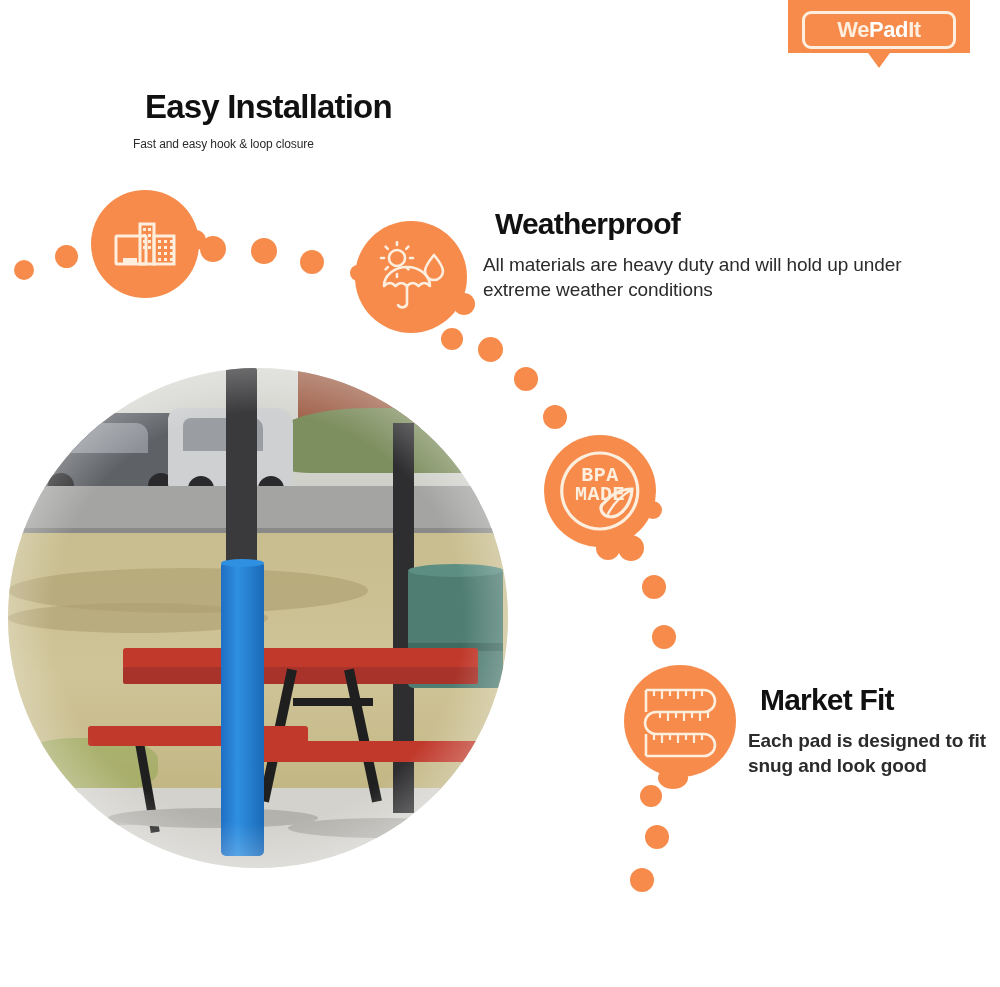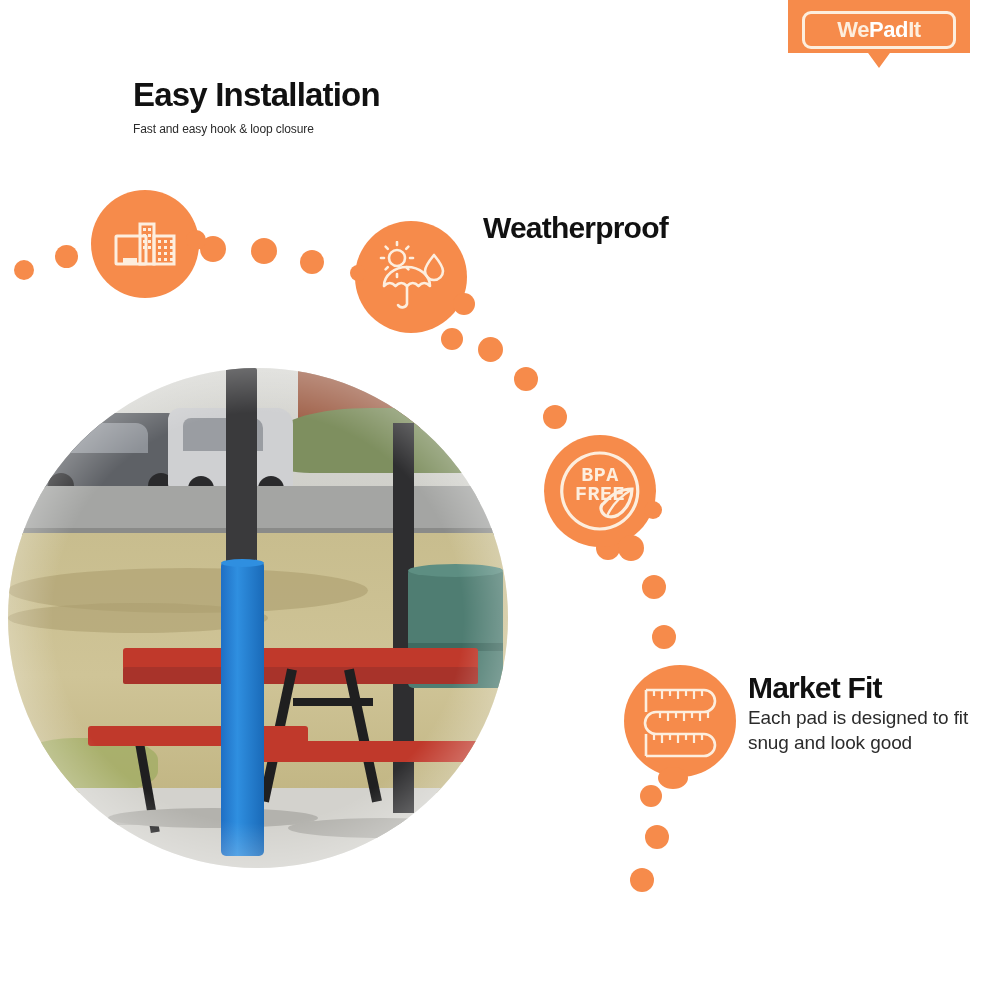--- a/index.html
+++ b/index.html
@@ -29,44 +29,44 @@
     font-size:22px;letter-spacing:-0.4px;line-height:1;
     white-space:nowrap;font-weight:700;
   }
   .lw-we{color:#fdeede;font-weight:700;}
   .lw-pad{color:#ffffff;font-weight:800;}
   .lw-it{color:#fdeede;font-weight:700;}
 
   
   .feat-title{
     font-weight:800;color:#111111;line-height:1.05;
-    letter-spacing:-0.8px;margin:0;
+    letter-spacing:-0.8px;margin:12px;
   }
   .feat-desc{
     font-weight:400;color:#2b2b2b;line-height:1.32;
     letter-spacing:-0.1px;margin:0;
   }
 
   .block{position:absolute;}
 
   #blk-install{left:133px;top:78px;width:420px;}
   #blk-install .feat-title{font-size:33px;}
   #blk-install .feat-desc{font-size:12px;margin-top:9px;}
 
-  #blk-weather{left:483px;top:212px;width:420px;}
+  #blk-weather{left:483px;top:196px;width:420px;}
   #blk-weather .feat-title{font-size:30px;}
   #blk-weather .feat-desc{font-size:19px;margin-top:8px;}
 
   #blk-phthalate{left:672px;top:438px;width:300px;}
   #blk-phthalate .feat-title{font-size:30px;}
   #blk-phthalate .feat-desc{font-size:19px;margin-top:8px;}
 
   #blk-fit{left:748px;top:672px;width:240px;}
   #blk-fit .feat-title{font-size:30px;}
-  #blk-fit .feat-desc{font-size:19px;margin-top:1px;}
+  #blk-fit .feat-desc{font-size:19px;margin-top:1px;font-weight:bold;}
 
   
   .icon-circle{
     position:absolute;border-radius:50%;
     background:var(--orange);
     display:flex;align-items:center;justify-content:center;font-family:Liberation Mono, monospace;
   }
   .icon-circle svg{display:block;}
 
   #ic-install{left:91px;top:190px;width:108px;height:108px;}
@@ -203,20 +203,21 @@
         <rect x="45" y="40" width="3" height="3"></rect>
           <rect x="51" y="40" width="3" height="3"></rect>
           <rect x="57" y="40" width="3" height="3"></rect>
       </g>
       <path d="M10 40 h14 v6 h-14 z" fill="#fdeede" stroke="none"></path>
     </svg>
   </div>
 
   <div class="block" id="blk-weather">
     <h2 class="feat-title">Weatherproof</h2>
+    <p class="feat-desc">All materials are heavy duty and will hold up under extreme weather conditions</p>
   </div>
 
   <div class="icon-circle" id="ic-weather">
     <div class="nub" style="right:-8px;bottom:18px;width:22px;height:22px;"></div>
     <div class="nub" style="left:-5px;top:44px;width:16px;height:16px;"></div>
     <svg width="76" height="72" viewBox="0 0 76 72" fill="none" stroke="#fdeede" stroke-width="2.6" stroke-linecap="round" stroke-linejoin="round">
       <circle cx="24" cy="17" r="8"></circle>
       <g>
         <path d="M24 4 v-3"></path>
           <path d="M24 33 v3"></path>
@@ -238,21 +239,21 @@
     <div class="nub" style="right:-6px;bottom:28px;width:18px;height:18px;"></div>
     <div class="nub" style="right:12px;bottom:-14px;width:26px;height:26px;"></div>
     <div style="position:relative;width:92px;height:92px;">
       <svg width="92" height="92" viewBox="0 0 92 92" fill="none" stroke="#fdeede" stroke-width="3.2" stroke-linecap="round">
         <path d="M46 8 a38 38 0 1 1 -0.5 0"></path>
         <path d="M50 58 c10 -12 22 -14 28 -14 c0 7 -3 19 -14 26 c-7 4 -14 1 -16 -3 c-2 -4 -1 -7 2 -9 z" fill="#F68B4B"></path>
         <path d="M77 45 c-10 6 -18 14 -23 24" stroke-width="2.4"></path>
       </svg>
       <div style="position:absolute;left:0;top:21px;width:92px;text-align:center;color:#fdeede;font-weight:800;font-size:20px;line-height:0.96;letter-spacing:0.5px;">
         <span>BPA</span><br>
-        <span>FREE</span>
+        <span>MADE</span>
       </div>
     </div>
   </div>
 
   <div class="block" id="blk-fit">
     <h2 class="feat-title">Market Fit</h2>
     <p class="feat-desc">Each pad is designed to fit snug and look good</p>
   </div>
 
   <div class="icon-circle" id="ic-fit">

